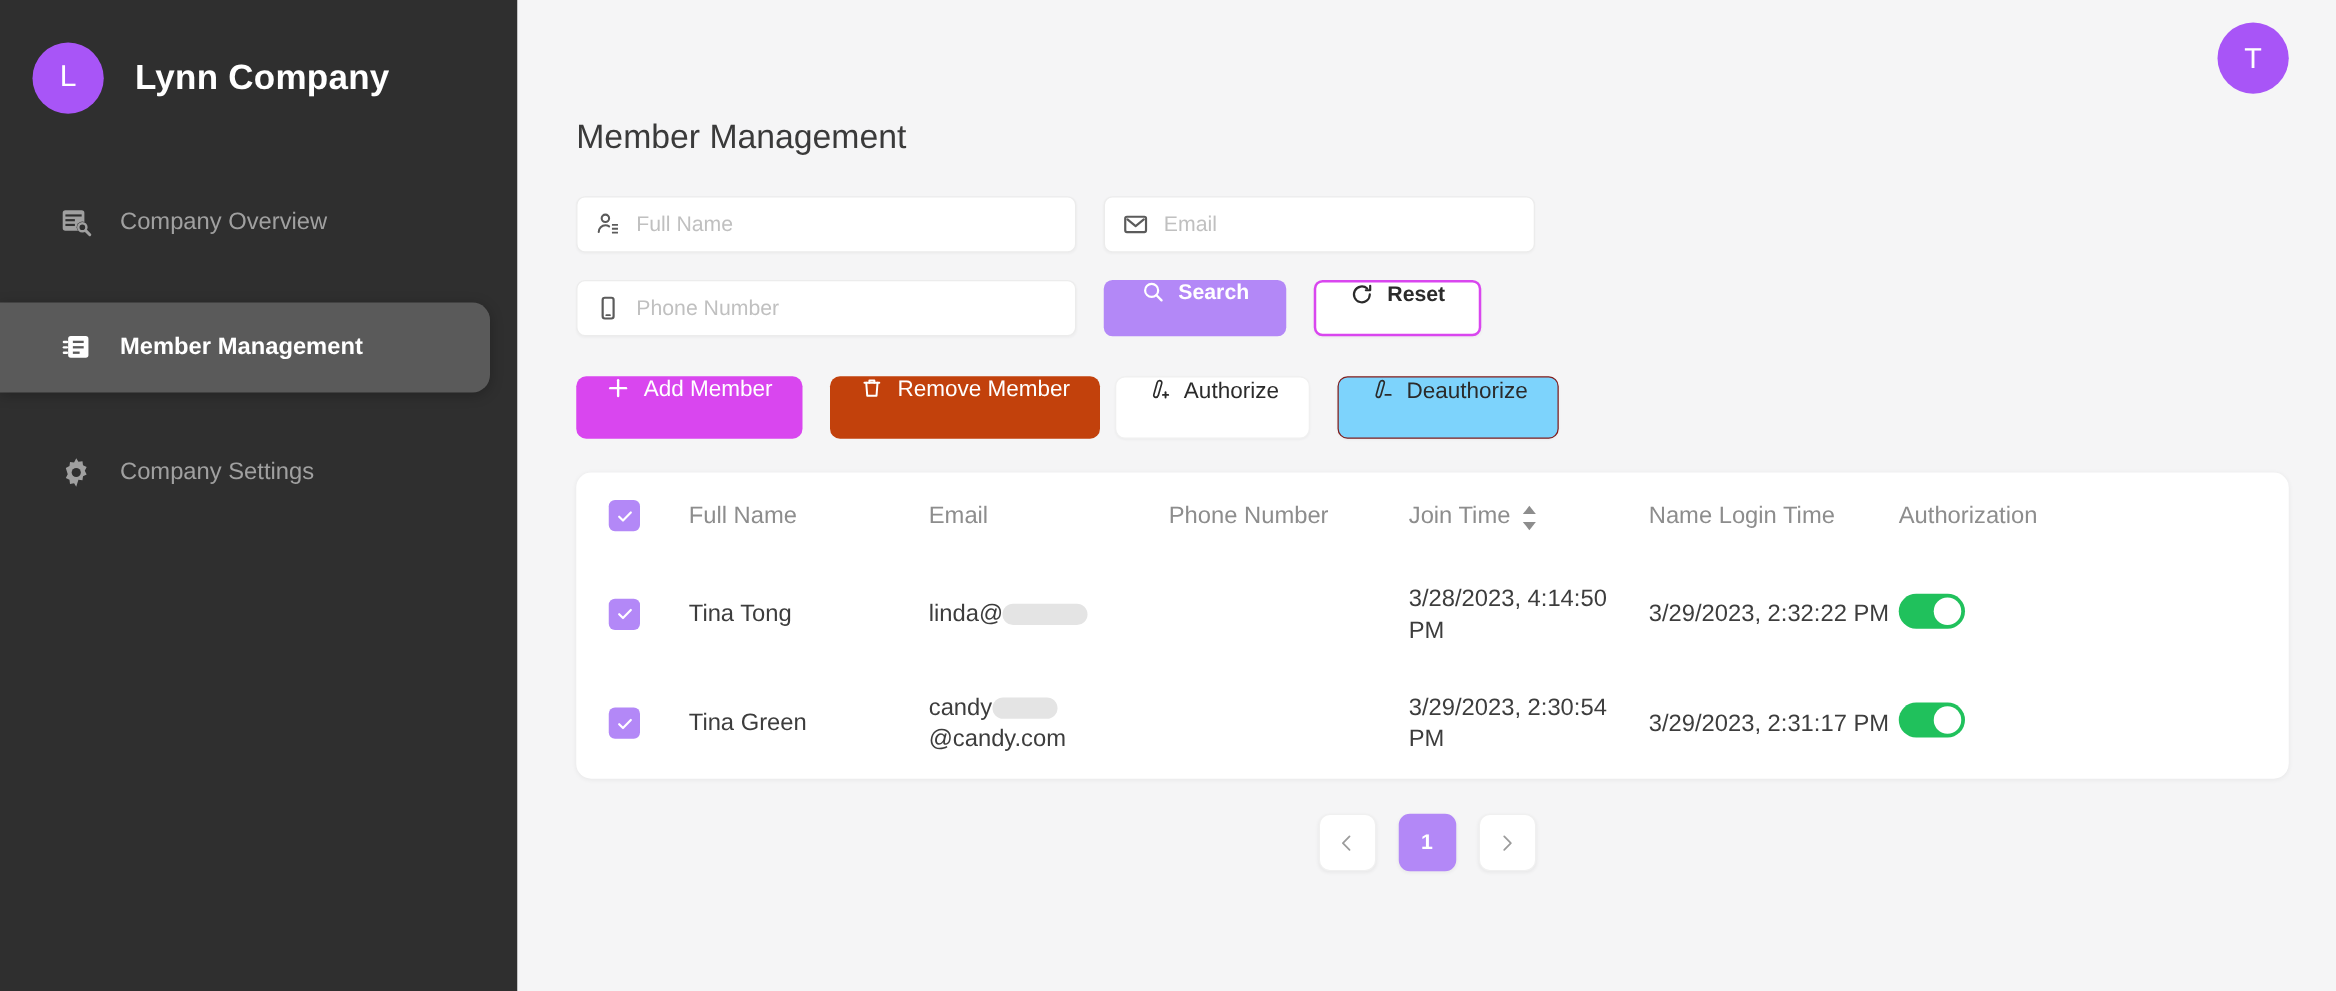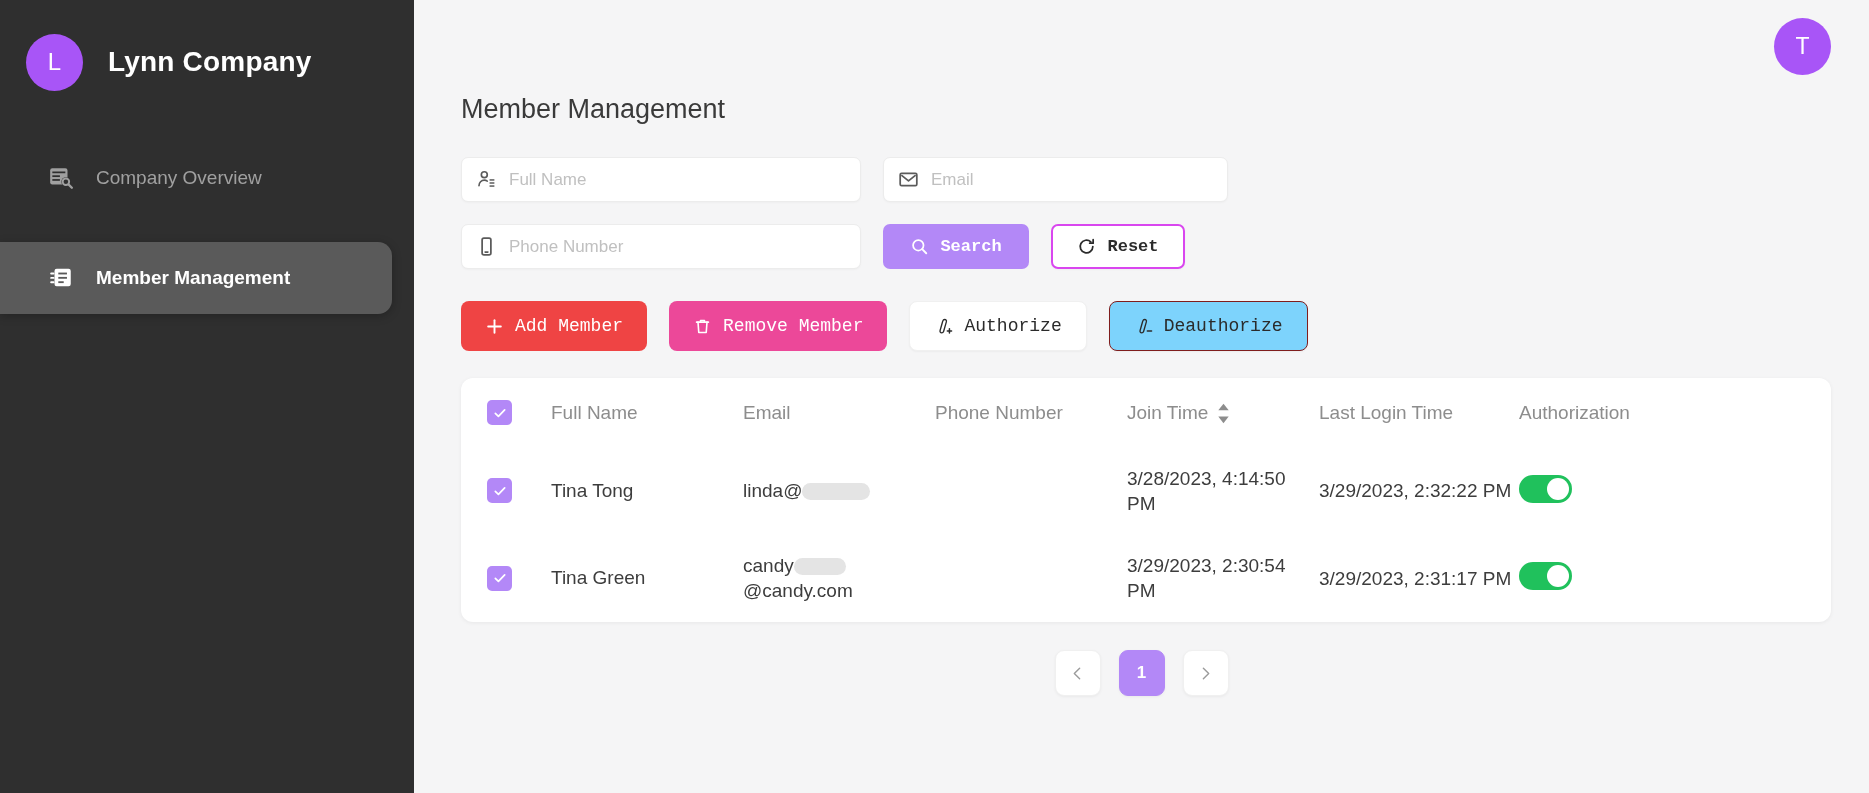--- a/index.html
+++ b/index.html
@@ -84,37 +84,37 @@
   .field .txt { color: #c0c0c0; font-size: 17px; }
   .caret-down {
     position: absolute; right: 16px; top: 50%; transform: translateY(-50%);
     width: 0; height: 0;
     border-left: 7px solid transparent; border-right: 7px solid transparent;
     border-top: 9px solid #9a9a9a;
   }
 
   .btn {
     height: 45px; border-radius: 7px; border: none;
-    display: inline-flex; align-items: center; justify-content: center;
+    display: inline-flex; align-items: flex-start; justify-content: center;
     font-size: 17px; font-weight: 700; cursor: pointer;
-    padding: 0 22px; font-family: Liberation Mono, monospace;
+    padding: 0 22px; font-family: Liberation Sans, sans-serif;
   }
   .btn .bi { width: 19px; height: 19px; margin-right: 11px; flex:0 0 19px; display:block; }
   .btn-search { background: #b388f7; color: #fff; min-width: 146px; }
   .btn-reset {
     background: #fff; color: #2b2b2b; border: 2px solid #d946ef;
     min-width: 134px; margin-left: 22px;
     box-shadow: 0 1px 2px rgba(0,0,0,.03);
   }
 
   
   .action-row { display: flex; align-items: center; margin-top: 32px; margin-left: 9px; }
   .btn-lg { height: 50px; border-radius: 8px; font-size: 18px; font-weight: 500; padding: 0 24px; }
-  .btn-add { background: #ef4444; color: #fff; margin-right: 22px; }
-  .btn-remove { background: #ec4899; color: #fff; margin-right: 22px; }
+  .btn-add { background: #d946ef; color: #fff; margin-right: 22px; }
+  .btn-remove { background: #c2410c; color: #fff; margin-right: 12px; }
   .btn-auth {
     background: #fff; color: #2b2b2b; border: 1px solid #f0f0f0;
     margin-right: 22px; box-shadow: 0 1px 2px rgba(0,0,0,.04);
   }
   .btn-deauth { background: #7dd3fc; color: #2b2b2b; border: 1px solid #7f1d1d;
     box-shadow: 0 1px 2px rgba(0,0,0,.04); }
 
   
   .table-card {
     margin-top: 27px; margin-left: 9px; margin-right: 0;
@@ -212,20 +212,29 @@
             <rect x="9.5" y="11" width="8" height="1.7" fill="#5a5a5a"></rect>
             <rect x="9.5" y="15" width="5" height="1.7" fill="#5a5a5a"></rect>
             <rect x="2" y="7" width="4" height="1.8" rx=".9" fill="#ffffff"></rect>
             <rect x="2" y="11" width="4" height="1.8" rx=".9" fill="#ffffff"></rect>
             <rect x="2" y="15" width="4" height="1.8" rx=".9" fill="#ffffff"></rect>
           </svg>
         </span>
         <span class="nav-label">Member Management</span>
       </div>
 
+      <div class="nav-item">
+        <span class="nav-icon">
+          <svg viewBox="0 0 24 24" fill="#a0a0a0">
+            <path d="M12 1.5l1.6 2.6 3-.5.4 3 2.7 1.4-1.4 2.7 1.4 2.7-2.7 1.4-.4 3-3-.5L12 22.5l-1.6-2.6-3 .5-.4-3-2.7-1.4 1.4-2.7L4.3 8.6 7 7.2l.4-3 3 .5L12 1.5z"></path>
+            <circle cx="12" cy="12" r="3.4" fill="#2f2f2f"></circle>
+          </svg>
+        </span>
+        <span class="nav-label">Company Settings</span>
+      </div>
 
     </nav>
   </aside>
 
   <main class="main">
 
     <div class="topbar">
       <div class="user-avatar">T</div>
     </div>
 
@@ -357,21 +366,21 @@
               <span class="th-inner">
                 <span>Join Time</span>
                 <span class="sort-ico">
                   <svg viewBox="0 0 10 16" fill="#8d8d8d">
                     <path d="M5 0.5L9 5.6H1z"></path>
                     <path d="M5 15.5L1 10.4h8z"></path>
                   </svg>
                 </span>
               </span>
             </th>
-            <th class="c-login">Last Login Time</th>
+            <th class="c-login">Name Login Time</th>
             <th class="c-auth">Authorization</th>
           </tr>
         </thead>
         <tbody>
 
           <tr>
             <td class="c-check">
               <span class="cb">
                 <svg viewBox="0 0 24 24" fill="none">
                     <path d="M5 12.5l4.6 4.6L19 7.4" stroke="#fff" stroke-width="2.6" stroke-linecap="round" stroke-linejoin="round"></path>

